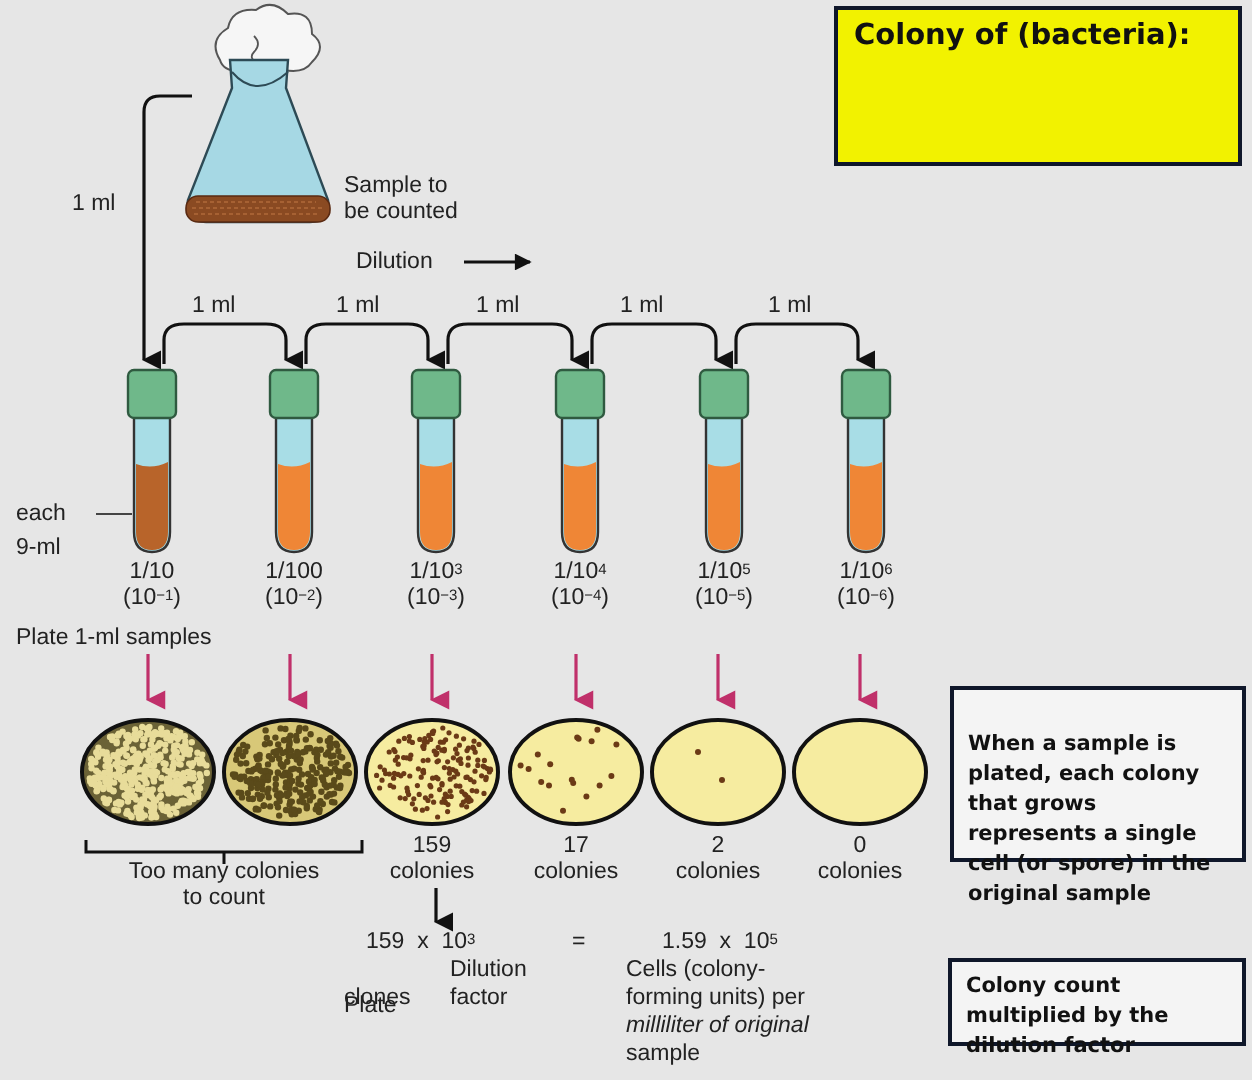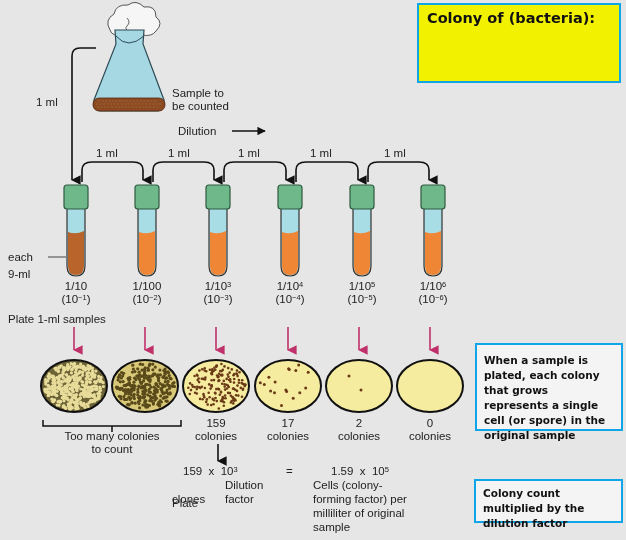--- a/index.html
+++ b/index.html
@@ -1,23 +1,23 @@
 <!DOCTYPE html>
 <html><head>
 <meta charset="utf-8">
 <style>
   html,body{margin:0;padding:0;}
   body{width:626px;height:540px;background:#e6e6e6;position:relative;overflow:hidden;font-family:"Liberation Sans",sans-serif;color:#1a1a1a;}
   .lbl{position:absolute;font-size:11.5px;line-height:13px;color:#222;white-space:nowrap;}
   .ctr{text-align:center;}
-  .box{position:absolute;border:2px solid #0ea5e9;box-sizing:border-box;font-family:"DejaVu Sans",sans-serif;font-weight:bold;color:#111;}
+  .box{position:absolute;border:2px solid #0f172a;box-sizing:border-box;font-family:"DejaVu Sans",sans-serif;font-weight:bold;color:#111;}
   .ybox{left:417px;top:3px;width:204px;height:80px;background:#f2f200;padding:4px 8px;}
   .ybox .t{font-size:14.5px;line-height:18px;}
   .ybox .b{font-size:10.5px;line-height:14px;}
-  .wbox{background:#f4f4f4;font-size:10.5px;line-height:15px;padding:8px 7px;}
+  .wbox{background:#f4f4f4;font-size:10.5px;line-height:15px;padding:20px 7px;}
   sup{font-size:7.5px;vertical-align:top;position:relative;top:-2px;}
   svg{position:absolute;left:0;top:0;}
 </style>
 </head>
 <body>
 
 <div class="box ybox">
   <div class="t">Colony of (bacteria):</div>
 </div>
 
@@ -1025,18 +1025,18 @@
 <div class="lbl" style="left:331px;top:465px;">
   <span>1.59</span>&nbsp;
   <span>x</span>&nbsp;
   <span>10</span><sup>5</sup>
 </div>
 <div class="lbl" style="left:172px;top:497px;">Plate</div>
 <div class="lbl" style="left:172px;top:493px;">clones</div>
 <div class="lbl" style="left:225px;top:479px;">Dilution</div>
 <div class="lbl" style="left:225px;top:493px;">factor</div>
 <div class="lbl" style="left:313px;top:479px;">Cells (colony-</div>
-<div class="lbl" style="left:313px;top:493px;">forming factor) per</div>
-<div class="lbl" style="left:313px;top:507px;">milliliter of original</div>
+<div class="lbl" style="left:313px;top:493px;">forming units) per</div>
+<div class="lbl" style="left:313px;top:507px;font-style:italic;">milliliter of original</div>
 <div class="lbl" style="left:313px;top:521px;">sample</div>
 
 <div class="box wbox" style="left:475px;top:343px;width:148px;height:88px;">When a sample is plated, each colony that grows represents a single cell (or spore) in the original sample</div>
 <div class="box wbox" style="left:474px;top:479px;width:149px;height:44px;padding-top:5px;">Colony count multiplied by the dilution factor</div>
 
 </body></html>

